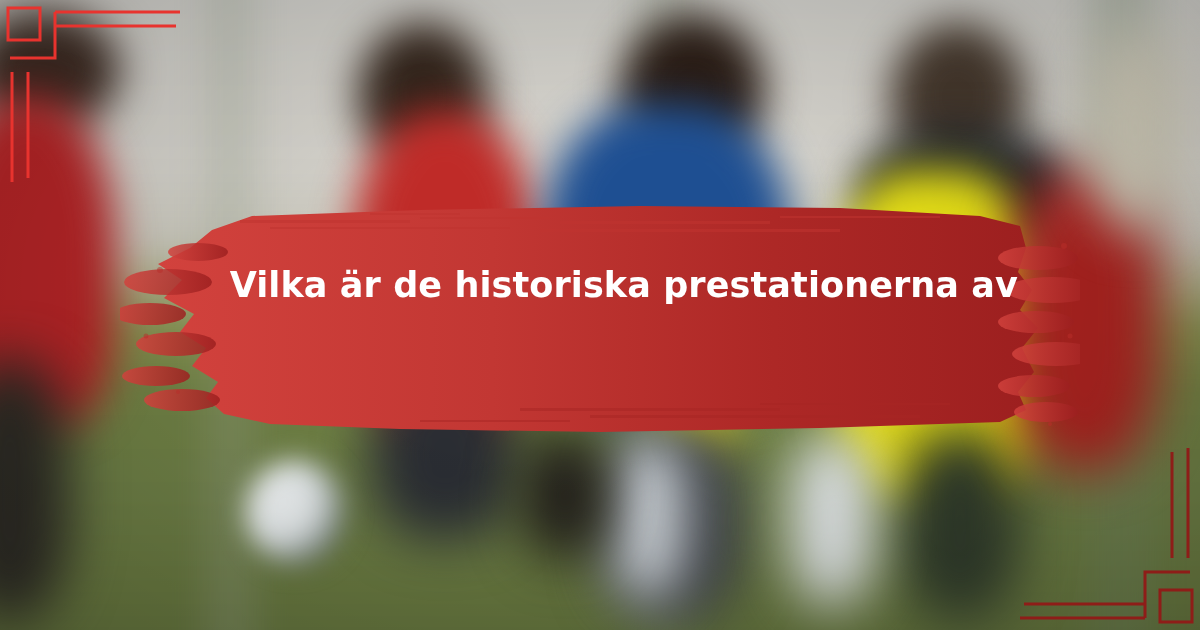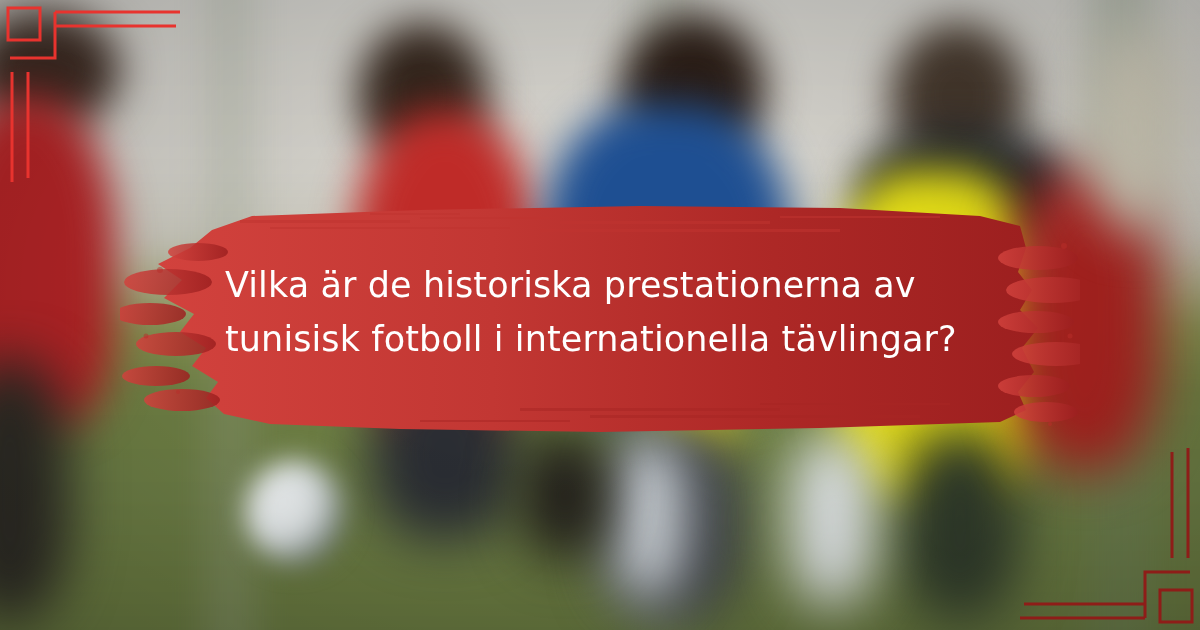--- a/index.html
+++ b/index.html
@@ -64,25 +64,25 @@
     left:120px; top:186px;
     width:960px; height:262px;
     z-index:2;
   }
   #banner-svg { position:absolute; inset:0; width:100%; height:100%; }
 
   #banner-text {
     position:absolute;
     left:105px; right:62px;
     top:72px;
-    text-align:left;
+    text-align:right;
     color:#ffffff;
     font-size:35px;
     line-height:54px;
-    font-weight:400;
+    font-weight:700;
     letter-spacing:.1px;
     text-rendering:optimizeLegibility;
   }
   #banner-text .line { display:block; white-space:nowrap; }
 </style>
 </head>
 <body>
 
 <div id="photo-bg">
   <div class="bg-base"></div>
@@ -207,15 +207,14 @@
       <circle cx="26" cy="150" r="2.5"></circle>
       <circle cx="58" cy="206" r="2"></circle>
       <circle cx="944" cy="60" r="3"></circle>
       <circle cx="950" cy="150" r="2.5"></circle>
       <circle cx="930" cy="238" r="2"></circle>
     </g>
   </svg>
 
   <div id="banner-text">
     <span class="line">Vilka är de historiska prestationerna av</span>
-    <span class="line">tunisisk fotboll i internationella tävlingar?</span>
   </div>
 </div>
 
 </body></html>

